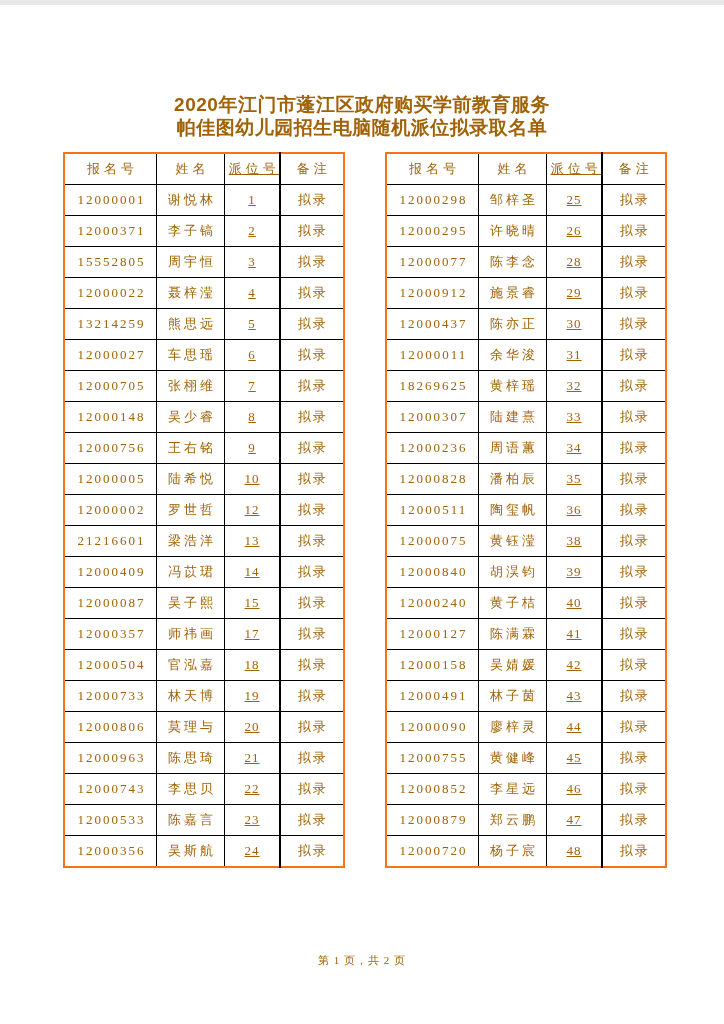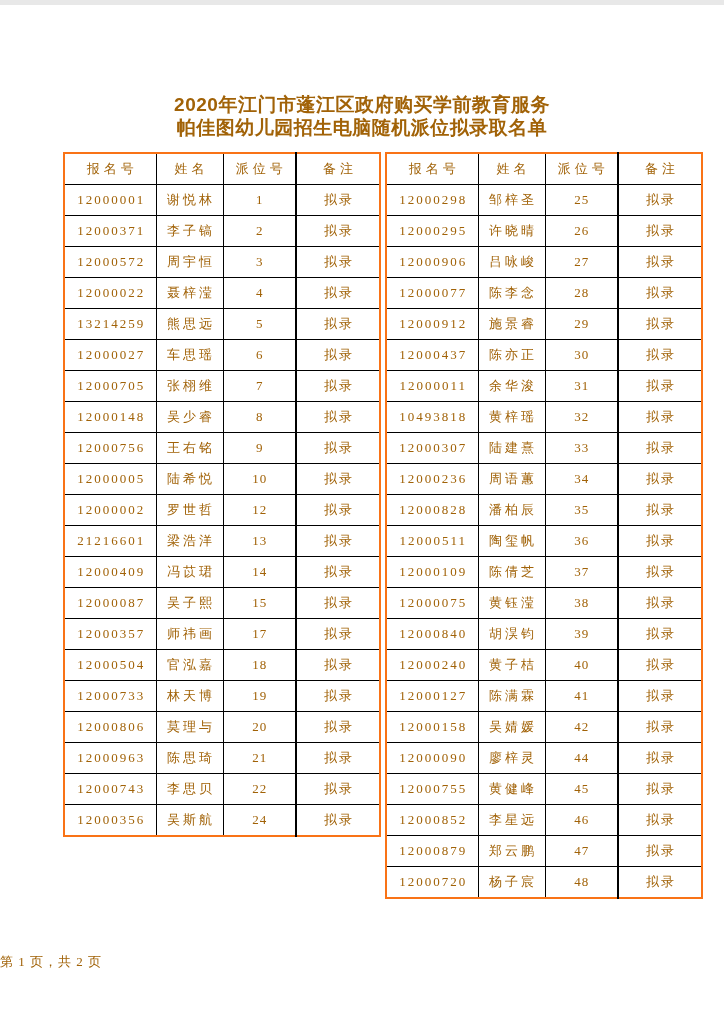--- a/index.html
+++ b/index.html
@@ -53,29 +53,29 @@
     font-size: 13px;
     overflow: hidden;
     white-space: nowrap;
   }
   table.roster th {
     letter-spacing: 4px;
     text-indent: 4px;
   }
   .c-reg    { width: 92px; letter-spacing: 2px; text-indent: 2px; }
   .c-name   { width: 67px; letter-spacing: 3px; text-indent: 3px; }
-  .c-draw   { width: 73px; letter-spacing: 1px; text-indent: 1px; }
-  .c-remark { width: 84px; letter-spacing: 2px; text-indent: 2px; border-left: 2px solid #000000 !important; }
+  .c-draw   { width: 55px; letter-spacing: 1px; text-indent: 1px; text-decoration: underline; }
+  .c-remark { width: 64px; letter-spacing: 2px; text-indent: 2px; border-left: 2px solid #000000 !important; }
   .footer {
     position: absolute;
     top: 948px;
     left: 0;
     width: 724px;
-    text-align: left;
-    font-size: 13px;
+    text-align: center;
+    font-size: 11px;
     letter-spacing: 1px;
   }
 </style>
 </head>
 <body>
 
 <div class="page">
 
   <div class="title-block">
     <div>2020年江门市蓬江区政府购买学前教育服务</div>
@@ -104,21 +104,21 @@
           <td class="c-draw">1</td>
           <td class="c-remark">拟录</td>
         </tr>
         <tr>
           <td class="c-reg">12000371</td>
           <td class="c-name">李子镐</td>
           <td class="c-draw">2</td>
           <td class="c-remark">拟录</td>
         </tr>
         <tr>
-          <td class="c-reg">12000572</td>
+          <td class="c-reg">15552805</td>
           <td class="c-name">周宇恒</td>
           <td class="c-draw">3</td>
           <td class="c-remark">拟录</td>
         </tr>
         <tr>
           <td class="c-reg">12000022</td>
           <td class="c-name">聂梓滢</td>
           <td class="c-draw">4</td>
           <td class="c-remark">拟录</td>
         </tr>
@@ -209,20 +209,26 @@
         <tr>
           <td class="c-reg">12000963</td>
           <td class="c-name">陈思琦</td>
           <td class="c-draw">21</td>
           <td class="c-remark">拟录</td>
         </tr>
         <tr>
           <td class="c-reg">12000743</td>
           <td class="c-name">李思贝</td>
           <td class="c-draw">22</td>
+          <td class="c-remark">拟录</td>
+        </tr>
+        <tr>
+          <td class="c-reg">12000533</td>
+          <td class="c-name">陈嘉言</td>
+          <td class="c-draw">23</td>
           <td class="c-remark">拟录</td>
         </tr>
         <tr>
           <td class="c-reg">12000356</td>
           <td class="c-name">吴斯航</td>
           <td class="c-draw">24</td>
           <td class="c-remark">拟录</td>
         </tr>
       </tbody>
   </table>
@@ -249,26 +255,20 @@
           <td class="c-draw">25</td>
           <td class="c-remark">拟录</td>
         </tr>
         <tr>
           <td class="c-reg">12000295</td>
           <td class="c-name">许晓晴</td>
           <td class="c-draw">26</td>
           <td class="c-remark">拟录</td>
         </tr>
         <tr>
-          <td class="c-reg">12000906</td>
-          <td class="c-name">吕咏峻</td>
-          <td class="c-draw">27</td>
-          <td class="c-remark">拟录</td>
-        </tr>
-        <tr>
           <td class="c-reg">12000077</td>
           <td class="c-name">陈李念</td>
           <td class="c-draw">28</td>
           <td class="c-remark">拟录</td>
         </tr>
         <tr>
           <td class="c-reg">12000912</td>
           <td class="c-name">施景睿</td>
           <td class="c-draw">29</td>
           <td class="c-remark">拟录</td>
@@ -279,21 +279,21 @@
           <td class="c-draw">30</td>
           <td class="c-remark">拟录</td>
         </tr>
         <tr>
           <td class="c-reg">12000011</td>
           <td class="c-name">余华浚</td>
           <td class="c-draw">31</td>
           <td class="c-remark">拟录</td>
         </tr>
         <tr>
-          <td class="c-reg">10493818</td>
+          <td class="c-reg">18269625</td>
           <td class="c-name">黄梓瑶</td>
           <td class="c-draw">32</td>
           <td class="c-remark">拟录</td>
         </tr>
         <tr>
           <td class="c-reg">12000307</td>
           <td class="c-name">陆建熹</td>
           <td class="c-draw">33</td>
           <td class="c-remark">拟录</td>
         </tr>
@@ -309,26 +309,20 @@
           <td class="c-draw">35</td>
           <td class="c-remark">拟录</td>
         </tr>
         <tr>
           <td class="c-reg">12000511</td>
           <td class="c-name">陶玺帆</td>
           <td class="c-draw">36</td>
           <td class="c-remark">拟录</td>
         </tr>
         <tr>
-          <td class="c-reg">12000109</td>
-          <td class="c-name">陈倩芝</td>
-          <td class="c-draw">37</td>
-          <td class="c-remark">拟录</td>
-        </tr>
-        <tr>
           <td class="c-reg">12000075</td>
           <td class="c-name">黄钰滢</td>
           <td class="c-draw">38</td>
           <td class="c-remark">拟录</td>
         </tr>
         <tr>
           <td class="c-reg">12000840</td>
           <td class="c-name">胡淏钧</td>
           <td class="c-draw">39</td>
           <td class="c-remark">拟录</td>
@@ -345,20 +339,26 @@
           <td class="c-draw">41</td>
           <td class="c-remark">拟录</td>
         </tr>
         <tr>
           <td class="c-reg">12000158</td>
           <td class="c-name">吴婧媛</td>
           <td class="c-draw">42</td>
           <td class="c-remark">拟录</td>
         </tr>
         <tr>
+          <td class="c-reg">12000491</td>
+          <td class="c-name">林子茵</td>
+          <td class="c-draw">43</td>
+          <td class="c-remark">拟录</td>
+        </tr>
+        <tr>
           <td class="c-reg">12000090</td>
           <td class="c-name">廖梓灵</td>
           <td class="c-draw">44</td>
           <td class="c-remark">拟录</td>
         </tr>
         <tr>
           <td class="c-reg">12000755</td>
           <td class="c-name">黄健峰</td>
           <td class="c-draw">45</td>
           <td class="c-remark">拟录</td>

